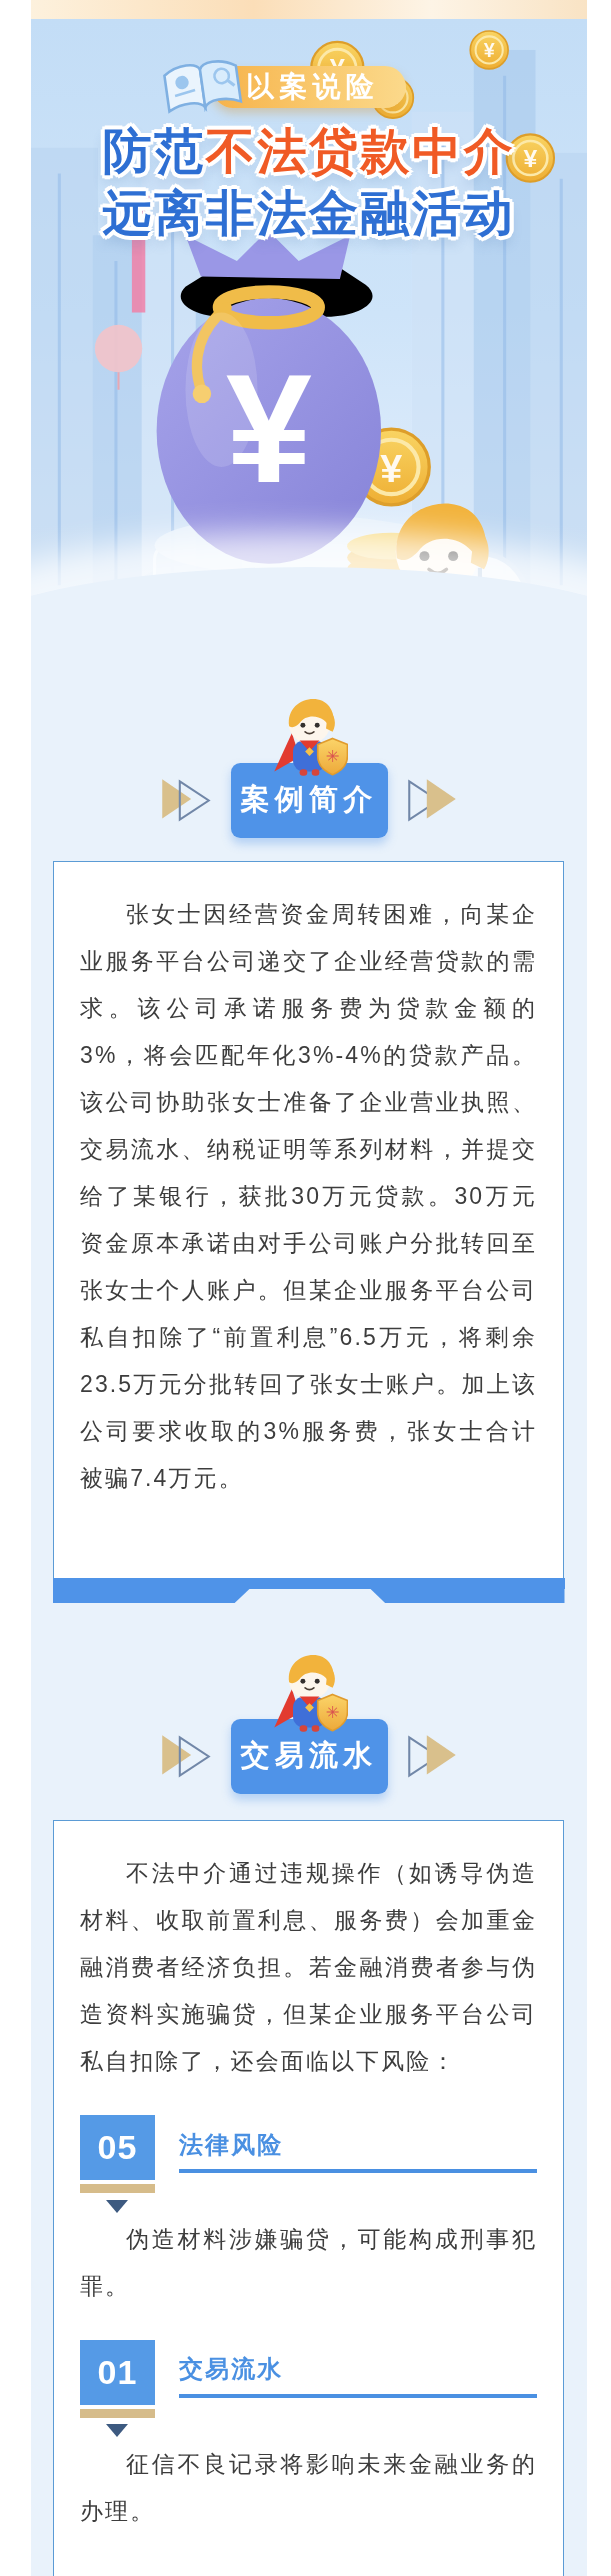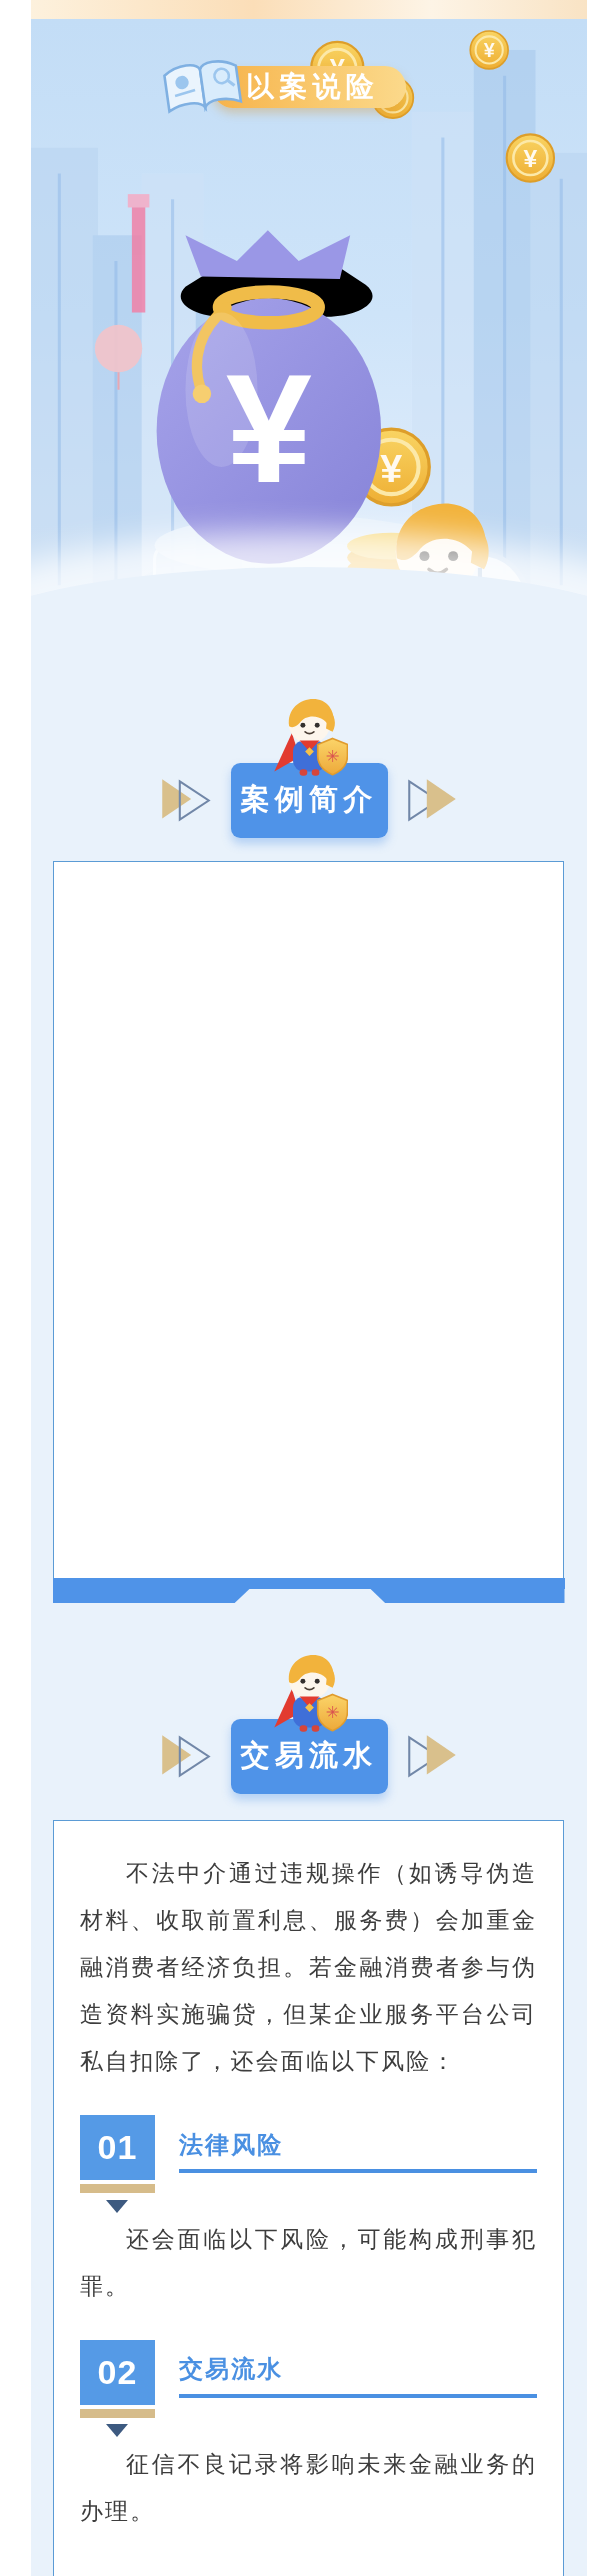--- a/index.html
+++ b/index.html
@@ -187,38 +187,45 @@
               <circle cx="62" cy="48" r="13" fill="#9cc6ee"></circle>
               <line x1="45" y1="72" x2="85" y2="66" stroke="#9cc6ee" stroke-width="5"></line>
               <circle cx="140" cy="46" r="14" fill="none" stroke="#9cc6ee" stroke-width="5"></circle>
               <line x1="150" y1="56" x2="162" y2="68" stroke="#9cc6ee" stroke-width="6"></line>
             </g>
           </svg>
           <span>以案说险</span>
         </div>
       </div>
 
+      <div class="hero-title">
+        <div><span class="t-blue">防范</span><span class="t-orange">不法贷款中介</span></div>
+        <div class="t-blue">远离非法金融活动</div>
+      </div>
       <div class="hero-glow"></div>
     </div>
 
     <div class="sec-head" id="head-intro">
       <svg class="mascot-sm" width="77" height="88" viewBox="0 0 140 160">
           <use href="#mascot"></use>
         </svg>
       <div class="hdr-flex">
         <svg width="62" height="57" viewBox="0 0 120 110">
             <use href="#tri-pair-l"></use>
           </svg>
         <div class="hdr-btn">案例简介</div>
         <svg width="62" height="57" viewBox="0 0 120 110">
             <use href="#tri-pair-r"></use>
           </svg>
       </div>
     </div>
     <div class="panel" id="panel-intro">
+      <div class="panel-inner">
+        <p class="body-text">张女士因经营资金周转困难，向某企业服务平台公司递交了企业经营贷款的需求。该公司承诺服务费为贷款金额的3%，将会匹配年化3%-4%的贷款产品。该公司协助张女士准备了企业营业执照、交易流水、纳税证明等系列材料，并提交给了某银行，获批30万元贷款。30万元资金原本承诺由对手公司账户分批转回至张女士个人账户。但某企业服务平台公司私自扣除了“前置利息”6.5万元，将剩余23.5万元分批转回了张女士账户。加上该公司要求收取的3%服务费，张女士合计被骗7.4万元。</p>
+      </div>
       <div class="band"></div>
       <div class="footL"></div>
       <div class="footR"></div>
     </div>
 
     <div class="sec-head" id="head-analysis">
       <svg class="mascot-sm" width="77" height="88" viewBox="0 0 140 160">
           <use href="#mascot"></use>
         </svg>
       <div class="hdr-flex">
@@ -230,37 +237,37 @@
             <use href="#tri-pair-r"></use>
           </svg>
       </div>
     </div>
     <div class="panel" id="panel-analysis">
       <div class="panel-inner">
         <p class="body-text">不法中介通过违规操作（如诱导伪造材料、收取前置利息、服务费）会加重金融消费者经济负担。若金融消费者参与伪造资料实施骗贷，但某企业服务平台公司私自扣除了，还会面临以下风险：</p>
 
         <div class="a-item">
           <div class="a-numcol">
+            <div class="a-num">05</div>
+            <div class="a-tan"></div>
+            <div class="a-tri"></div>
+          </div>
+          <div class="a-right">
+            <div class="a-heading">法律风险</div>
+          </div>
+          <p class="body-text a-body">伪造材料涉嫌骗贷，可能构成刑事犯罪。</p>
+        </div>
+
+        <div class="a-item">
+          <div class="a-numcol">
             <div class="a-num">01</div>
             <div class="a-tan"></div>
             <div class="a-tri"></div>
           </div>
           <div class="a-right">
-            <div class="a-heading">法律风险</div>
-          </div>
-          <p class="body-text a-body">还会面临以下风险，可能构成刑事犯罪。</p>
-        </div>
-
-        <div class="a-item">
-          <div class="a-numcol">
-            <div class="a-num">02</div>
-            <div class="a-tan"></div>
-            <div class="a-tri"></div>
-          </div>
-          <div class="a-right">
             <div class="a-heading">交易流水</div>
           </div>
           <p class="body-text a-body">征信不良记录将影响未来金融业务的办理。</p>
         </div>
 
       </div>
 
     </div>
 
   </div>

